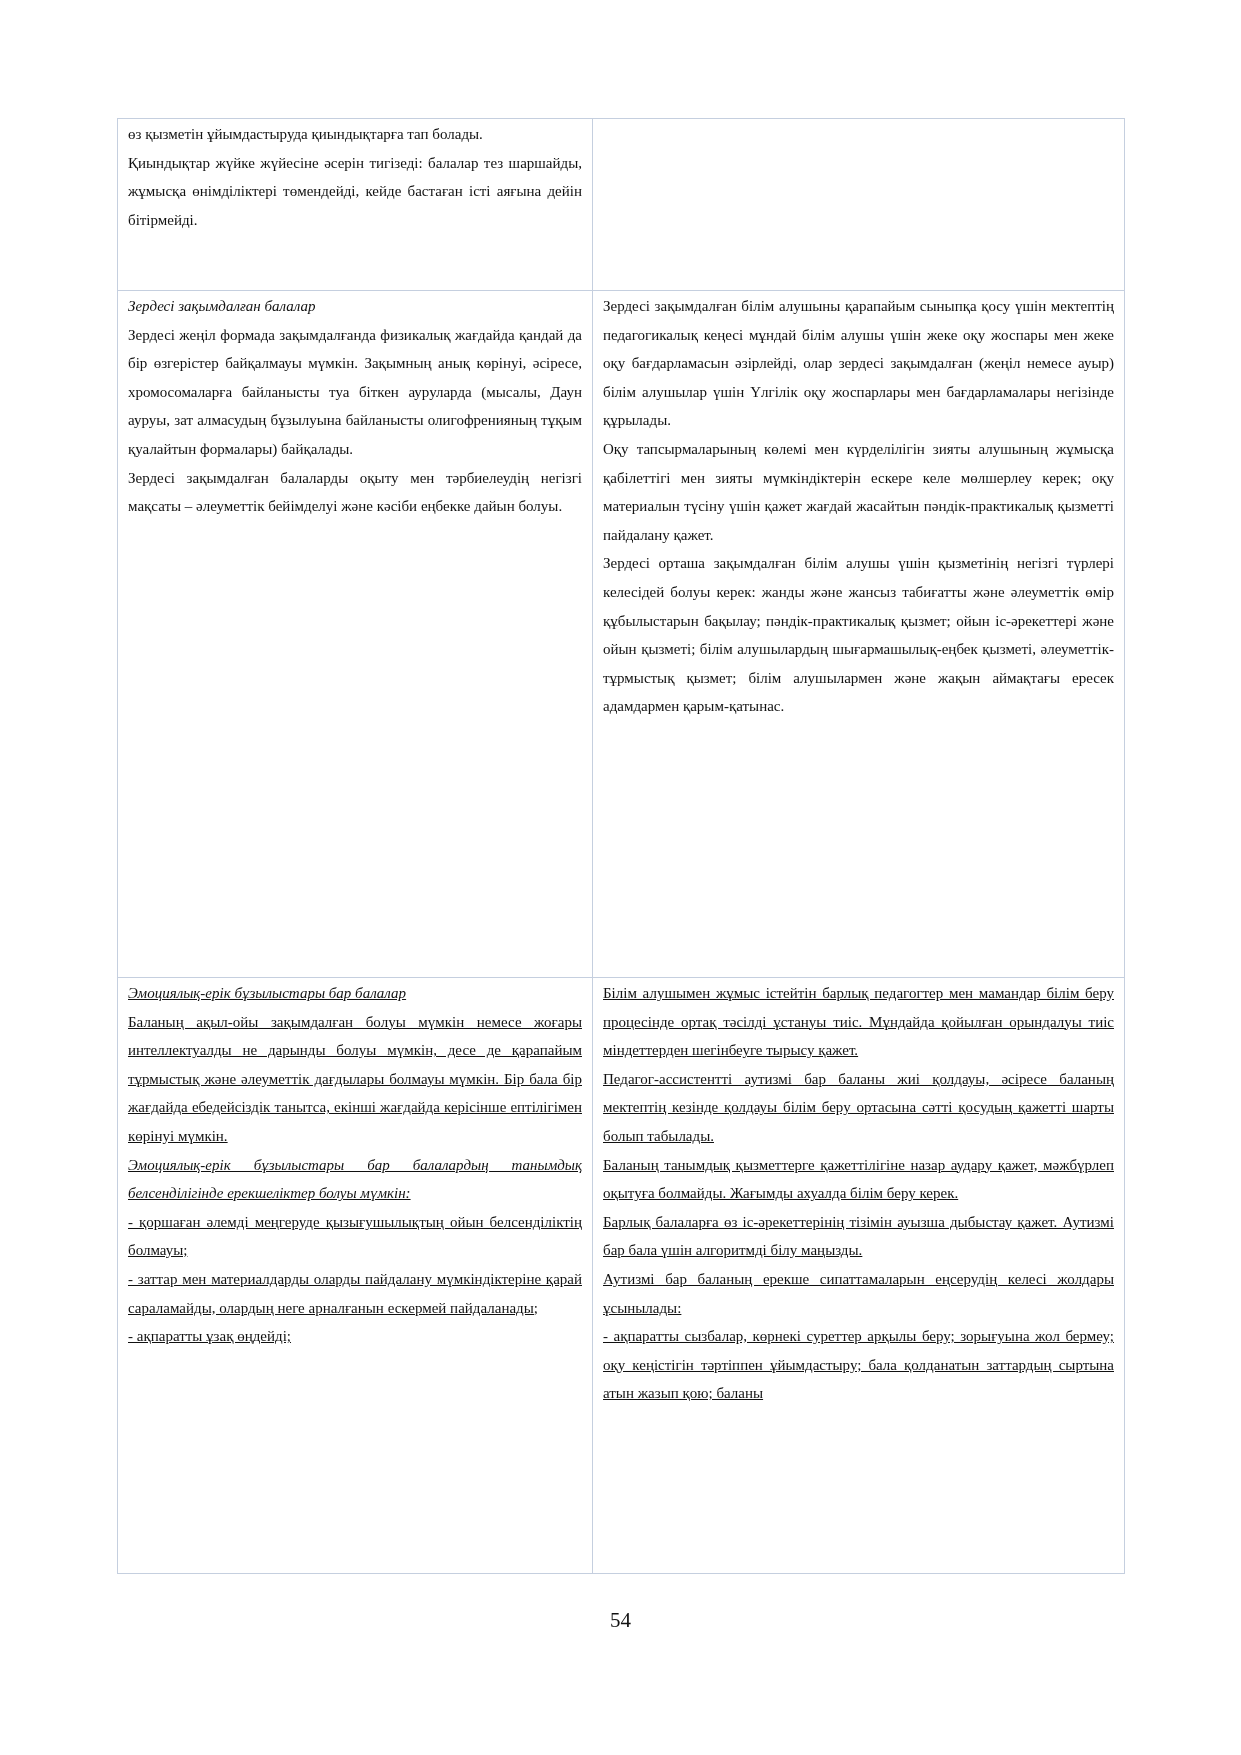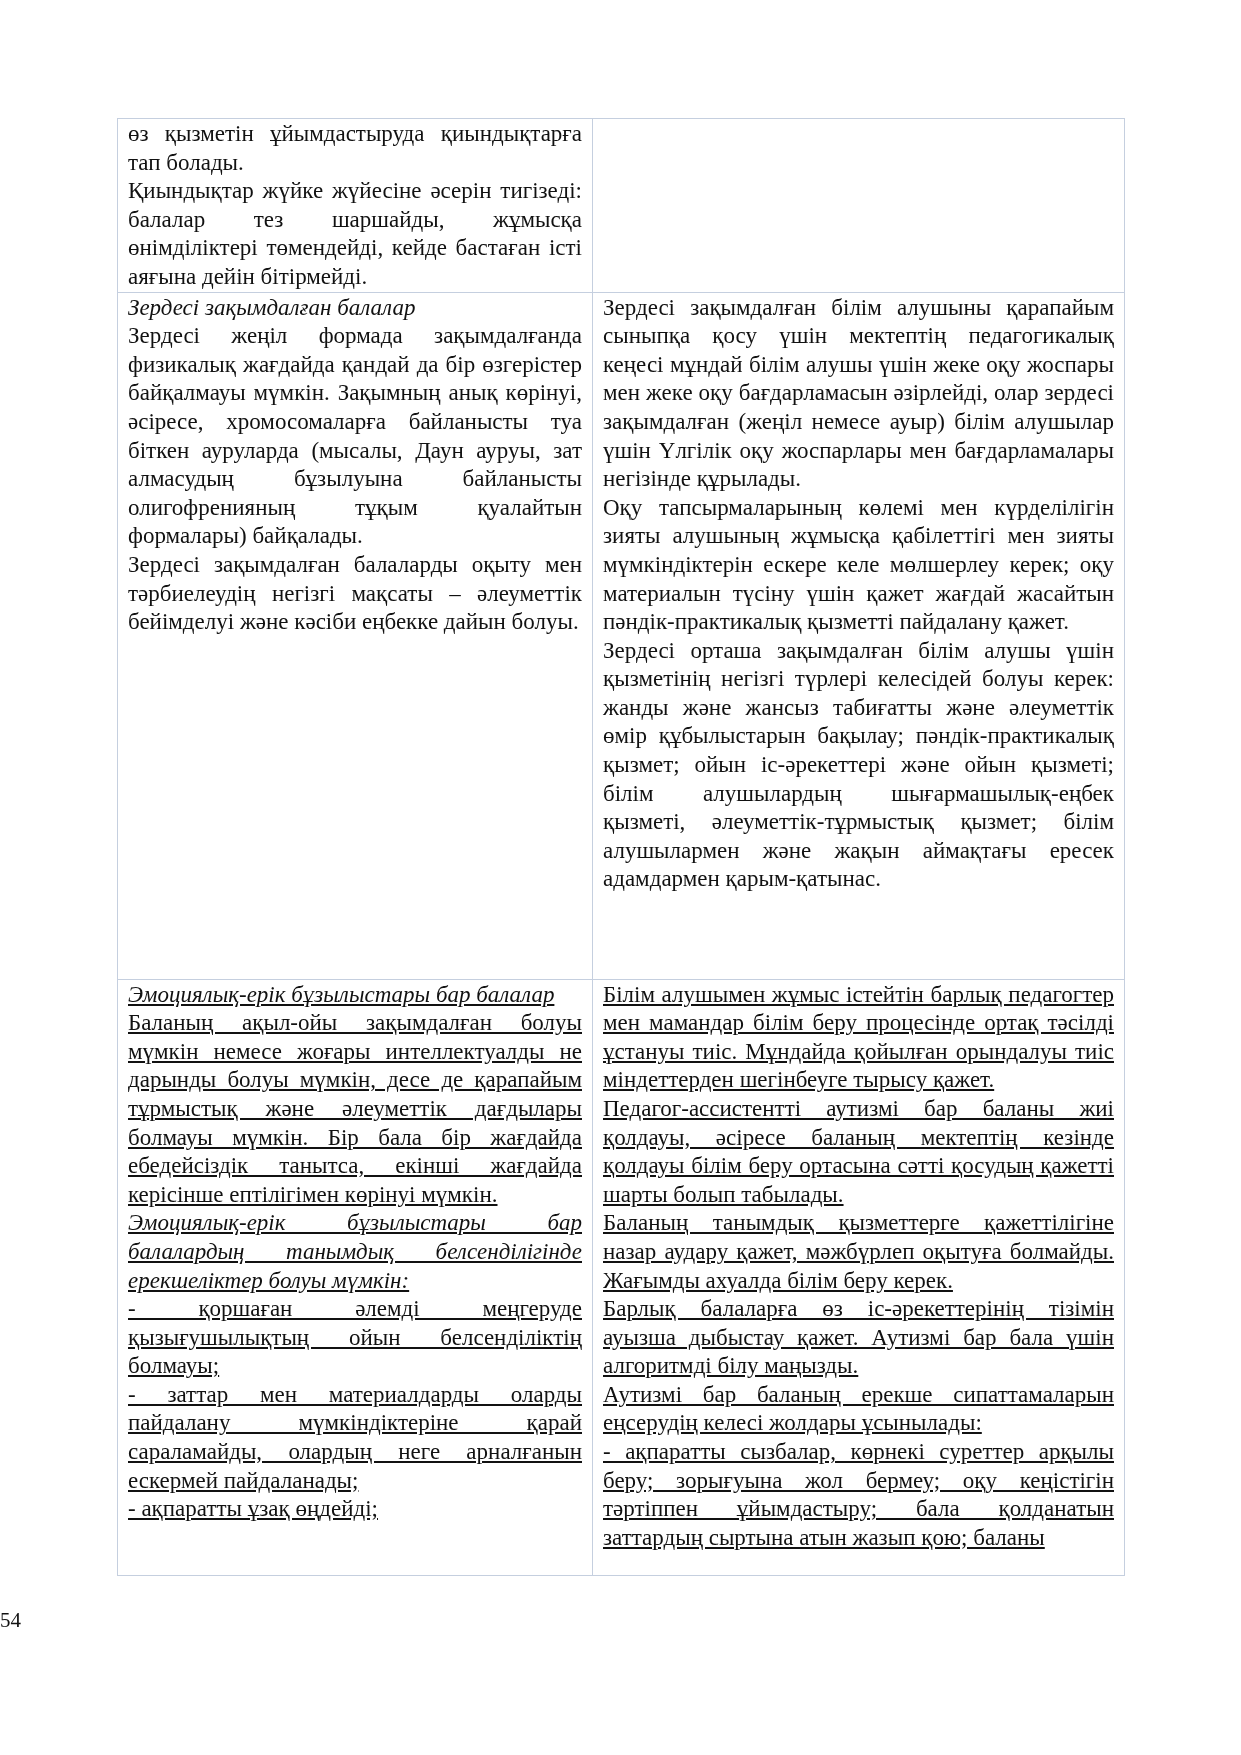--- a/index.html
+++ b/index.html
@@ -16,37 +16,38 @@
       left: 117px;
       top: 118px;
       width: 1006px;
       border-collapse: collapse;
       table-layout: fixed;
     }
     .page-table td {
       border: 1.5px solid #c5cfdf;
       vertical-align: top;
       padding: 1px 10px 0 10px;
-      font-size: 23px;
+      font-size: 15px;
       line-height: 28.6px;
       text-align: justify;
     }
     .page-table td.col-left { width: 454px; }
     .page-table td.col-right { width: 511px; }
     .row-1 { height: 172px; }
     .row-2 { height: 687px; }
     .row-3 { height: 596px; text-decoration: underline; }
     .para { margin: 0; }
     .para + .para { margin-top: 0; }
     .italic { font-style: italic; }
     .page-number {
       position: absolute;
       left: 0;
       width: 1241px;
       top: 1608px;
+      text-align: center;
       font-size: 21px;
     }
   </style>
 </head>
 <body>
 
 <table class="page-table">
   <tbody>
     <tr class="row-1">
       <td class="col-left">

